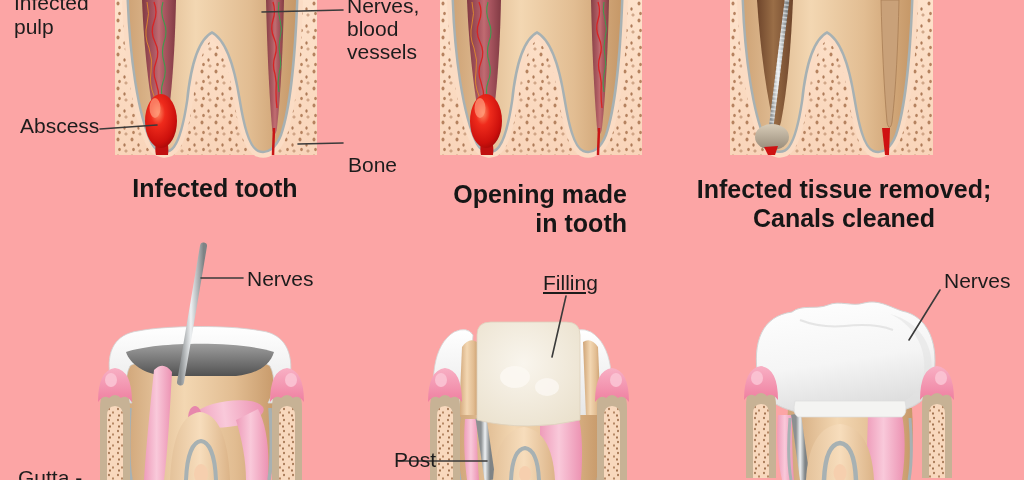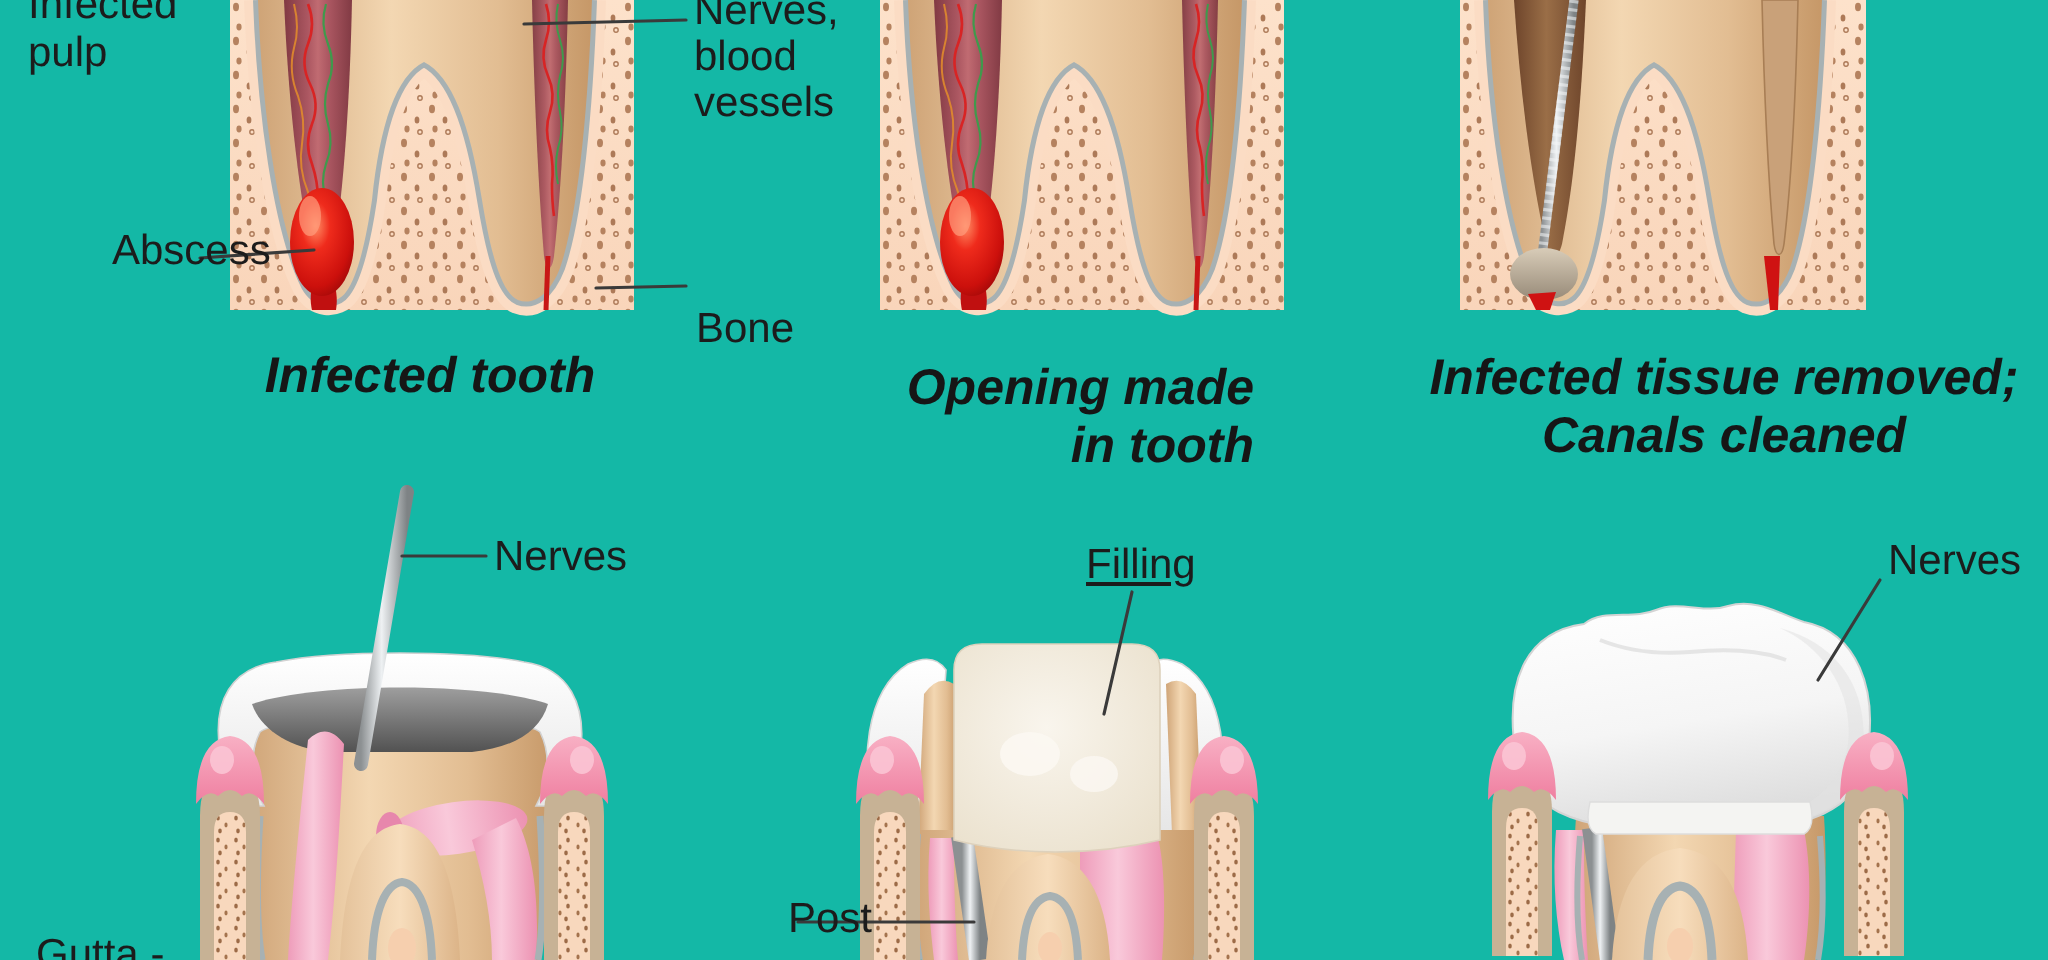--- a/index.html
+++ b/index.html
@@ -1,33 +1,33 @@
 <!DOCTYPE html>
 <html><head>
 <meta charset="utf-8">
 <style>
   html,body{margin:0;padding:0;background:#fff;}
-  .canvas{position:relative;width:1024px;height:480px;background:#14b8a6;overflow:hidden;
+  .canvas{position:relative;width:1024px;height:480px;background:#fca5a5;overflow:hidden;
           font-family:"Liberation Sans",sans-serif;}
   svg.art{position:absolute;left:0;top:0;}
   .lbl{position:absolute;font-size:21px;line-height:23px;color:#1c1c1c;}
-  .cap{position:absolute;font-size:25px;line-height:29px;font-weight:700;font-style:italic;
+  .cap{position:absolute;font-size:25px;line-height:29px;font-weight:700;
        color:#161616;text-align:center;}
   #lbl-infected-pulp{left:14px;top:-9px;width:100px;line-height:24px;}
-  #lbl-abscess{left:20px;top:114px;margin-left:36px;}
+  #lbl-abscess{left:20px;top:114px;}
   #lbl-nerves{left:347px;top:-6px;width:88px;}
   #lbl-bone{left:348px;top:129px;margin-top:24px;}
   #lbl-plugger{left:247px;top:267px;}
   #lbl-gutta{left:18px;top:450px;margin-top:16px;}
   #lbl-filling{left:543px;top:271px;text-decoration:underline;}
   #lbl-post{left:355px;top:448px;margin-left:39px;}
   #lbl-crown{left:944px;top:269px;}
   #cap-1{left:115px;top:174px;width:200px;}
   #cap-2{left:447px;top:180px;width:180px;text-align:right;}
-  #cap-3{left:707px;top:175px;width:310px;}
+  #cap-3{left:689px;top:175px;width:310px;}
 </style>
 </head>
 <body>
 
 <div class="canvas">
 
 <svg class="art" width="1024" height="480" viewBox="0 0 1024 480">
   <defs>
     <linearGradient id="gBone" x1="0" y1="0" x2="0" y2="1">
       <stop offset="0" stop-color="#fde2cb"></stop>

